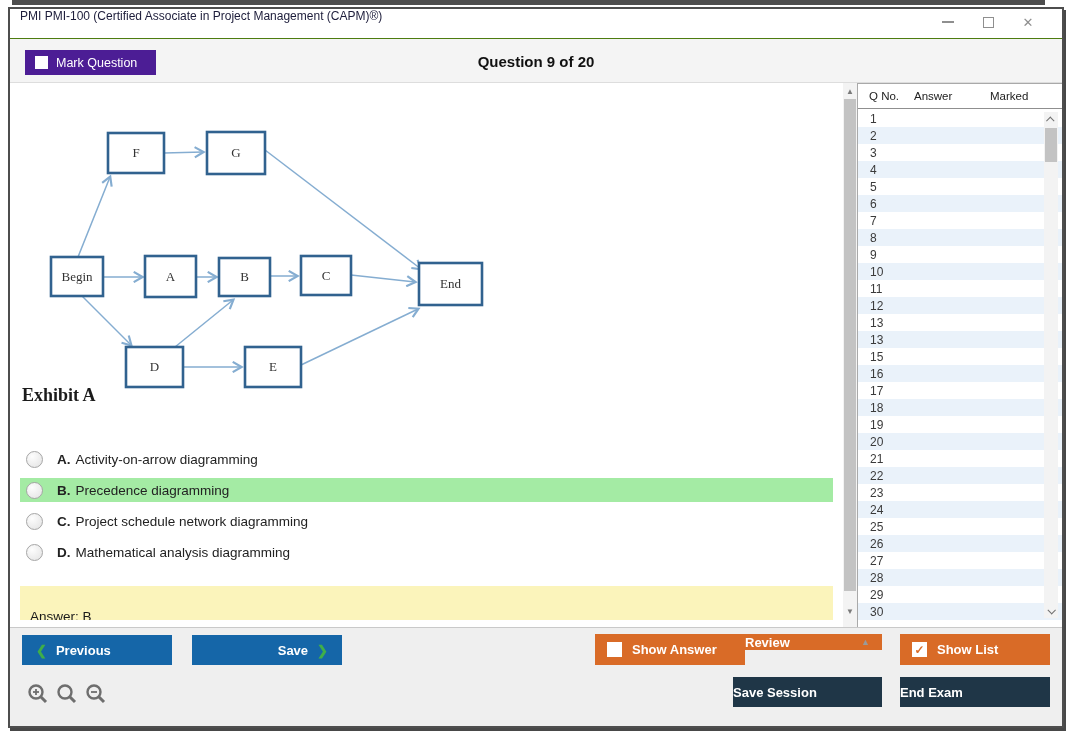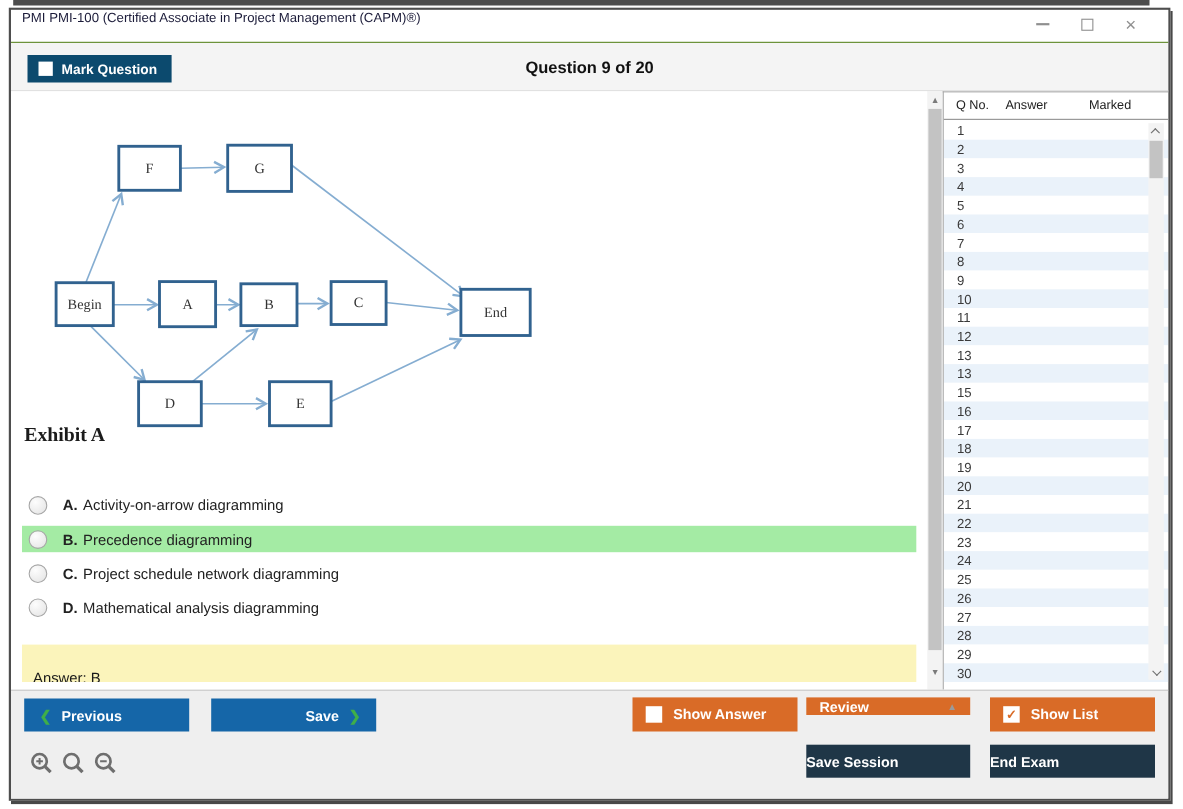--- a/index.html
+++ b/index.html
@@ -19,21 +19,21 @@
   .win-controls { margin-left:auto; display:flex; align-items:center; gap:0; padding-right:14px; }
   .win-btn { width:40px; height:26px; display:flex; align-items:center; justify-content:center;
              color:#8f8f8f; cursor:default; }
   .min-bar { width:12px; height:2px; background:#8f8f8f; }
   .max-box { width:11px; height:11px; border:1px solid #8f8f8f; }
   .close-x { font-size:13px; color:#8f8f8f; }
 
   
   .header { height:44px; background:#f4f4f4; position:relative; border-bottom:1px solid #ddd; }
   .mark-btn { position:absolute; left:15px; top:11px; width:131px; height:25px;
-              background:#0c4a6e; color:#fff; font-weight:bold; font-size:12.5px;
+              background:#4c1d95; color:#fff; font-weight:normal; font-size:12.5px;
               display:flex; align-items:center; gap:8px; padding-left:10px; cursor:pointer; }
   .cb { width:13px; height:13px; background:#fff; flex:0 0 auto; display:flex;
         align-items:center; justify-content:center; }
   .q-counter { position:absolute; left:0; right:0; top:0; height:44px; display:flex;
                align-items:center; justify-content:center; font-size:15px; font-weight:bold; color:#111; }
 
   
   .content-row { display:flex; height:544px; }
   .main { width:833px; position:relative; background:#fff; overflow:hidden; }
   .q-text { position:absolute; left:12px; top:16px; font-size:13px; color:#1a1a1a; }
@@ -316,21 +316,21 @@
   <div class="footer">
     <div class="btn btn-blue" style="left:12px; top:7px; width:150px; height:30px; padding-left:14px; gap:9px">
       <span class="chevron">❮</span>
       <span>Previous</span>
     </div>
     <div class="btn btn-blue" style="left:182px; top:7px; width:150px; height:30px; justify-content:flex-end; padding-right:14px; gap:9px">
       <span>Save</span>
       <span class="chevron">❯</span>
     </div>
 
-    <div class="btn btn-orange" style="left:565px; top:6px; width:150px; height:31px; padding-left:12px; gap:10px">
+    <div class="btn btn-orange" style="left:585px; top:6px; width:150px; height:31px; padding-left:12px; gap:10px">
       <span class="cb15"></span>
       <span>Show Answer</span>
     </div>
     <div class="btn btn-orange" style="left:723px; top:6px; width:149px; height:16px; padding-left:12px">
       <span>Review</span>
       <span class="rev-arrow">▲</span>
     </div>
     <div class="btn btn-orange" style="left:890px; top:6px; width:150px; height:31px; padding-left:12px; gap:10px">
       <span class="cb15">✓</span>
       <span>Show List</span>

